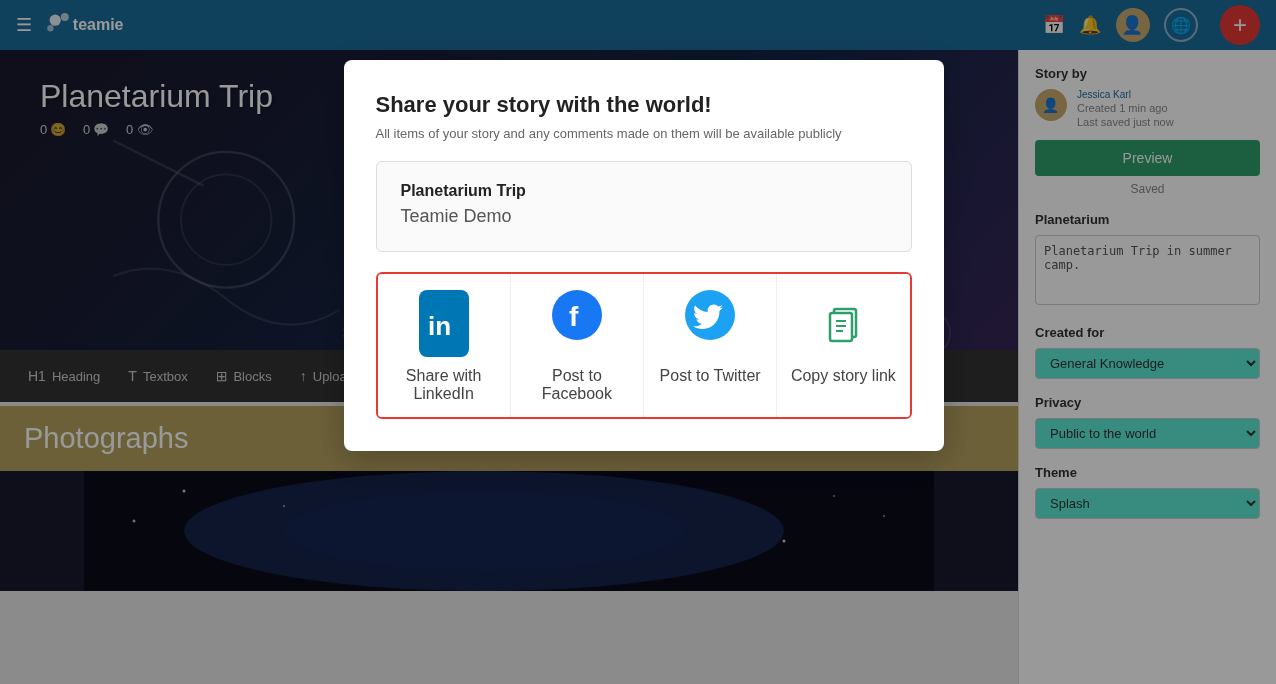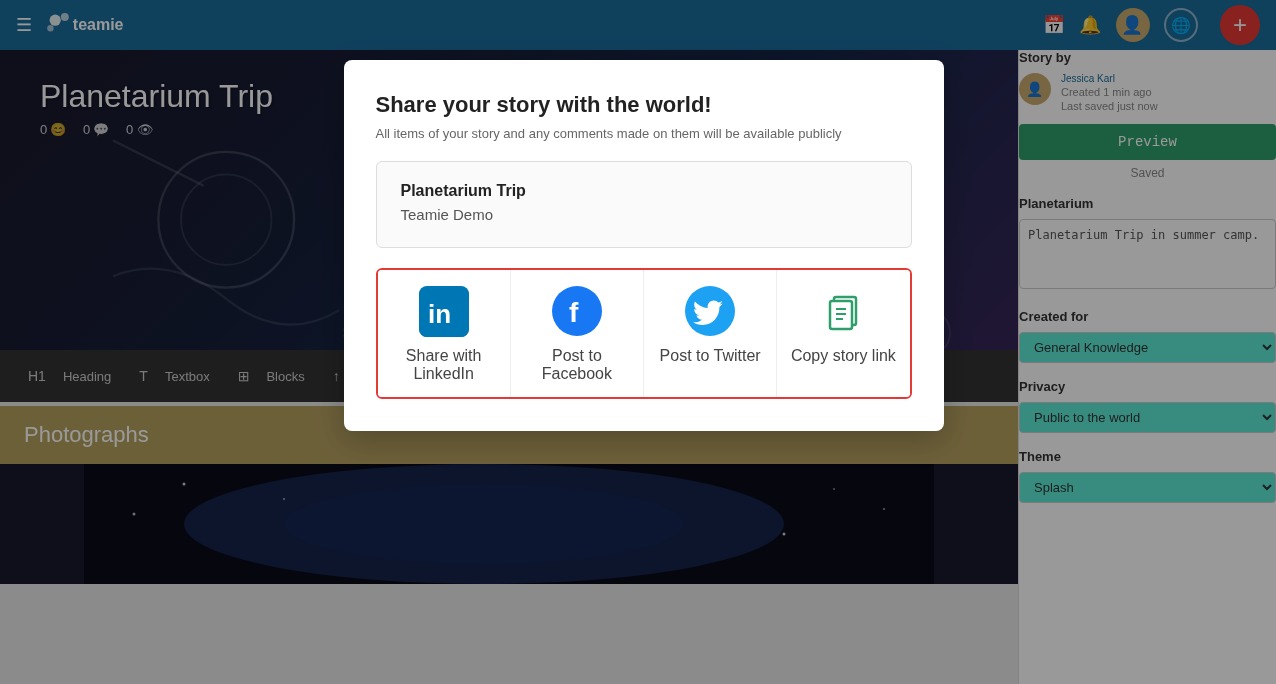--- a/index.html
+++ b/index.html
@@ -84,70 +84,70 @@
       background: #333;
       height: 52px;
       display: flex;
       align-items: center;
       padding: 0 16px;
       gap: 4px;
     }
     .toolbar-btn {
       display: flex;
       align-items: center;
-      gap: 17px;
+      gap: 6px;
       color: #ccc;
       font-size: 13px;
       padding: 6px 12px;
       border-radius: 4px;
       cursor: pointer;
       background: transparent;
       border: none;
     }
     .toolbar-btn .icon { font-size: 14px; }
 
     
     .story-section {
       background: #b5a060;
       padding: 16px 24px;
       margin-top: 4px;
     }
-    .story-section-title { color: white; font-size: 22px; font-weight: 500; }
+    .story-section-title { color: white; font-size: 29px; font-weight: 500; }
 
     .photo-area {
       background: #1a1a2e;
       height: 120px;
       overflow: hidden;
     }
 
     
     .right-sidebar {
       width: 258px;
       background: white;
       border-left: 1px solid #ddd;
+      padding: 16px;
       overflow-y: auto;
       flex-shrink: 0;
     }
     .sidebar-section-title { font-size: 13px; font-weight: 600; color: #333; margin-bottom: 8px; margin-top: 16px; }
     .sidebar-section-title:first-child { margin-top: 0; }
     .story-author-row { display: flex; align-items: flex-start; gap: 10px; }
     .author-avatar { width: 32px; height: 32px; border-radius: 50%; background: #c9a96e; flex-shrink: 0; overflow: hidden; display: flex; align-items: center; justify-content: center; font-size: 14px; color: white; }
     .author-name { color: #1a6b9a; font-size: 10px; font-weight: 500; }
     .author-meta { color: #888; font-size: 11px; margin-top: 2px; }
     .preview-btn {
       background: #2e9e6b;
       color: white;
       border: none;
       width: 100%;
       padding: 10px;
       border-radius: 4px;
       font-size: 14px;
       cursor: pointer;
       margin-top: 12px;
-      font-family: Liberation Mono, monospace;
     }
     .saved-text { text-align: center; color: #888; font-size: 12px; margin-top: 6px; }
     .sidebar-select {
       width: 100%;
       padding: 6px 10px;
       border: 1px solid #ccc;
       border-radius: 4px;
       font-size: 13px;
       background: #5eead4;
       color: #333;
@@ -187,21 +187,21 @@
     .modal-title { font-size: 22px; font-weight: 600; color: #222; margin-bottom: 8px; }
     .modal-subtitle { font-size: 13px; color: #666; margin-bottom: 20px; }
     .modal-story-card {
       border: 1px solid #ddd;
       border-radius: 6px;
       padding: 20px 24px;
       margin-bottom: 20px;
       background: #fafafa;
     }
     .modal-story-name { font-size: 16px; font-weight: 600; color: #222; margin-bottom: 6px; }
-    .modal-team-name { font-size: 15px; color: #555; margin-bottom: 4px; }
+    .modal-team-name { font-size: 18px; color: #555; margin-bottom: 4px; }
     .modal-domain { font-size: 12px; color: #aaa; letter-spacing: 0.5px; }
 
     
     .share-options {
       display: flex;
       gap: 0;
       border: 2px solid #e53935;
       border-radius: 6px;
       overflow: hidden;
     }
@@ -209,21 +209,21 @@
       flex: 1;
       display: flex;
       flex-direction: column;
       align-items: center;
       padding: 16px 8px 14px;
       cursor: pointer;
       border-right: 1px solid #eee;
       background: white;
     }
     .share-option:last-child { border-right: none; }
-    .share-icon { width: 50px; height: 51px; margin-bottom: 10px; }
+    .share-icon { width: 50px; height: 67px; margin-bottom: 10px; }
     .share-label { font-size: 16px; color: #444; text-align: center; }
 
     
     .li-icon { background: #0077b5; border-radius: 8px; display: flex; align-items: center; justify-content: center; color: white; font-size: 26px; font-weight: 700; }
     
     .cp-icon { display: flex; align-items: center; justify-content: center; color: #2e9e6b; font-size: 28px; }
 
     .copy-option { border-right: none !important; }
   </style>
 </head>

